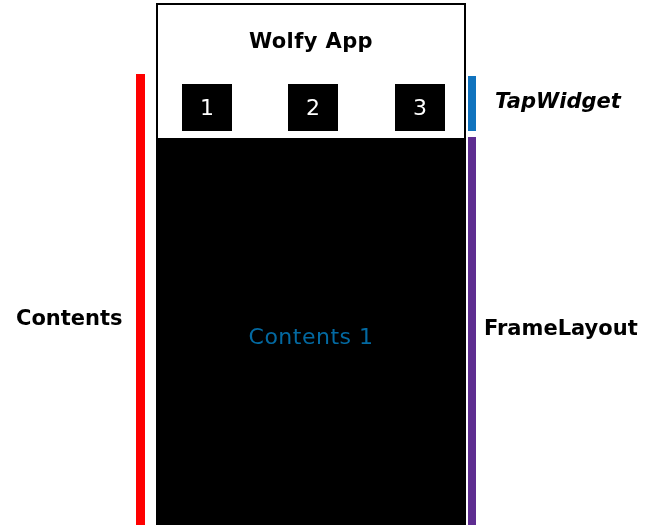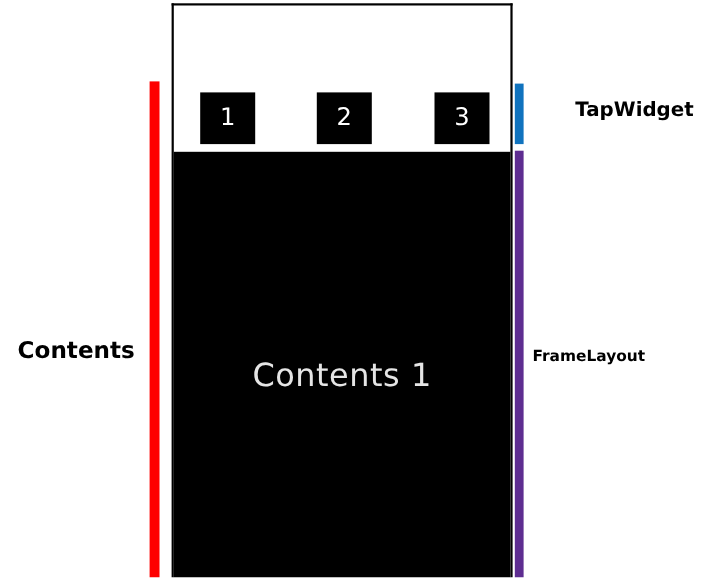--- a/index.html
+++ b/index.html
@@ -76,22 +76,22 @@
     width: 100%;
     bottom: 0;
     background: #000000;
   }
   #content-label {
     position: absolute;
     left: 0;
     top: 186px;
     width: 100%;
     text-align: center;
-    color: #e5e5e5;
-    font-size: 29px;
+    color: #0369a1;
+    font-size: 22px;
     font-weight: normal;
     font-family: "DejaVu Sans", sans-serif;
     letter-spacing: 0.5px;
   }
 
   
   .bracket {
     position: absolute;
   }
   #bracket-taphost {
@@ -123,38 +123,40 @@
     font-weight: bold;
     font-family: "DejaVu Sans", sans-serif;
     white-space: nowrap;
   }
   #label-taphost {
     left: 16px;
     top: 306px;
     font-size: 21px;
   }
   #label-tapwidget {
-    left: 523px;
+    left: 495px;
     top: 89px;
-    font-size: 18px;
+    font-size: 21px;
+    font-style: italic;
   }
   #label-framelayout {
     left: 484px;
     top: 316px;
-    font-size: 14px;
+    font-size: 21px;
   }
 </style>
 </head>
 <body>
 
 <div class="bracket" id="bracket-taphost"></div>
 <div class="annotation-label" id="label-taphost">Contents</div>
 
 <div id="app-frame">
 
+  <div id="app-title">Wolfy App</div>
 
   <div id="tab-widget">
     <div class="tab-button" id="tab-button-1">1</div>
     <div class="tab-button" id="tab-button-2">2</div>
     <div class="tab-button" id="tab-button-3">3</div>
   </div>
 
   <div id="frame-layout">
     <div id="content-label">Contents 1</div>
   </div>

